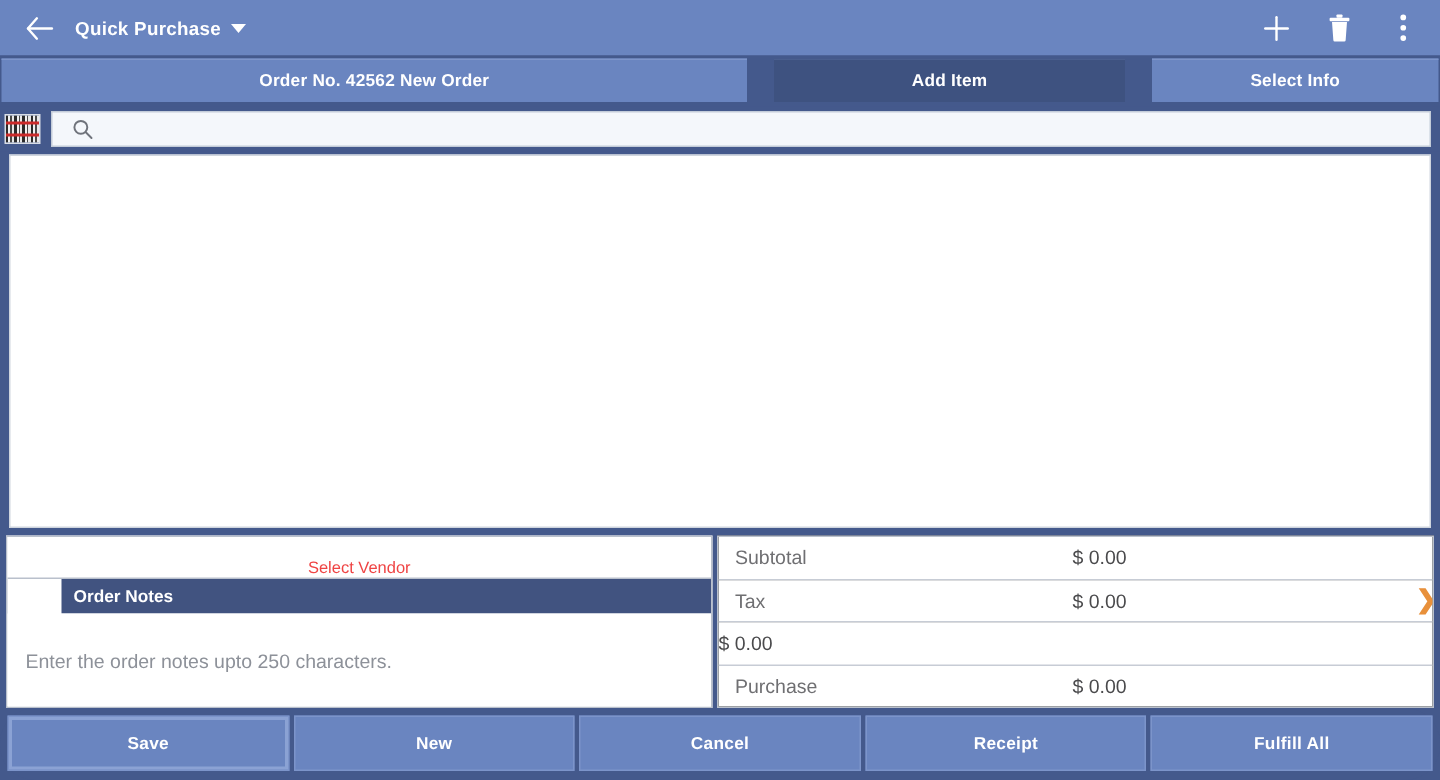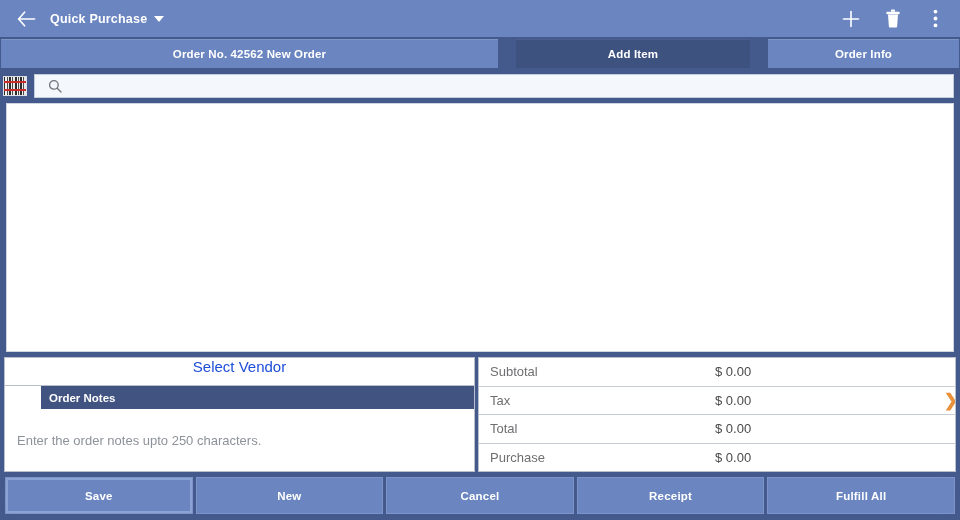--- a/index.html
+++ b/index.html
@@ -213,25 +213,25 @@
     display: flex;
     flex-direction: column;
     border: 1px solid #b9c0cc;
     box-sizing: border-box;
     background: #ffffff;
   }
   .vendor-row {
     height: 27px;
     min-height: 27px;
     display: flex;
-    align-items: flex-start;
+    align-items: flex-end;
     justify-content: center;
     background: #ffffff;
-    color: #1d4ed8;
-    font-size: 15px;
+    color: #ef4444;
+    font-size: 11px;
     cursor: pointer;
     user-select: none;
     border-bottom: 1px solid #b9c0cc;
   }
   .notes-header {
     height: 23px;
     min-height: 23px;
     display: flex;
     align-items: center;
     background: #415380;
@@ -382,21 +382,21 @@
   </div>
 
   <div class="tabstrip">
     <div class="tab tab-order">
       <span>Order No. 42562 New Order</span>
     </div>
     <div class="tab tab-add active">
       <span>Add Item</span>
     </div>
     <div class="tab tab-info">
-      <span>Order Info</span>
+      <span>Select Info</span>
     </div>
   </div>
 
   <div class="searchrow">
     <span class="barcode-icon"></span>
     <div class="search-field">
       <span class="search-mag">
         <svg width="14" height="14" viewBox="0 0 14 14" aria-hidden="true">
           <circle cx="5.9" cy="5.9" r="4.3" fill="none" stroke="#6f737b" stroke-width="1.3"></circle>
           <line x1="9.2" y1="9.2" x2="13" y2="13" stroke="#6f737b" stroke-width="1.3" stroke-linecap="round"></line>
@@ -426,21 +426,20 @@
       <div class="total-row">
         <span class="total-label">Subtotal</span>
         <span class="total-value">$ 0.00</span>
       </div>
       <div class="total-row">
         <span class="total-label">Tax</span>
         <span class="total-value">$ 0.00</span>
         <span class="row-chevron">❯</span>
       </div>
       <div class="total-row">
-        <span class="total-label">Total</span>
         <span class="total-value">$ 0.00</span>
       </div>
       <div class="total-row">
         <span class="total-label">Purchase</span>
         <span class="total-value">$ 0.00</span>
       </div>
     </div>
 
   </div>
 

